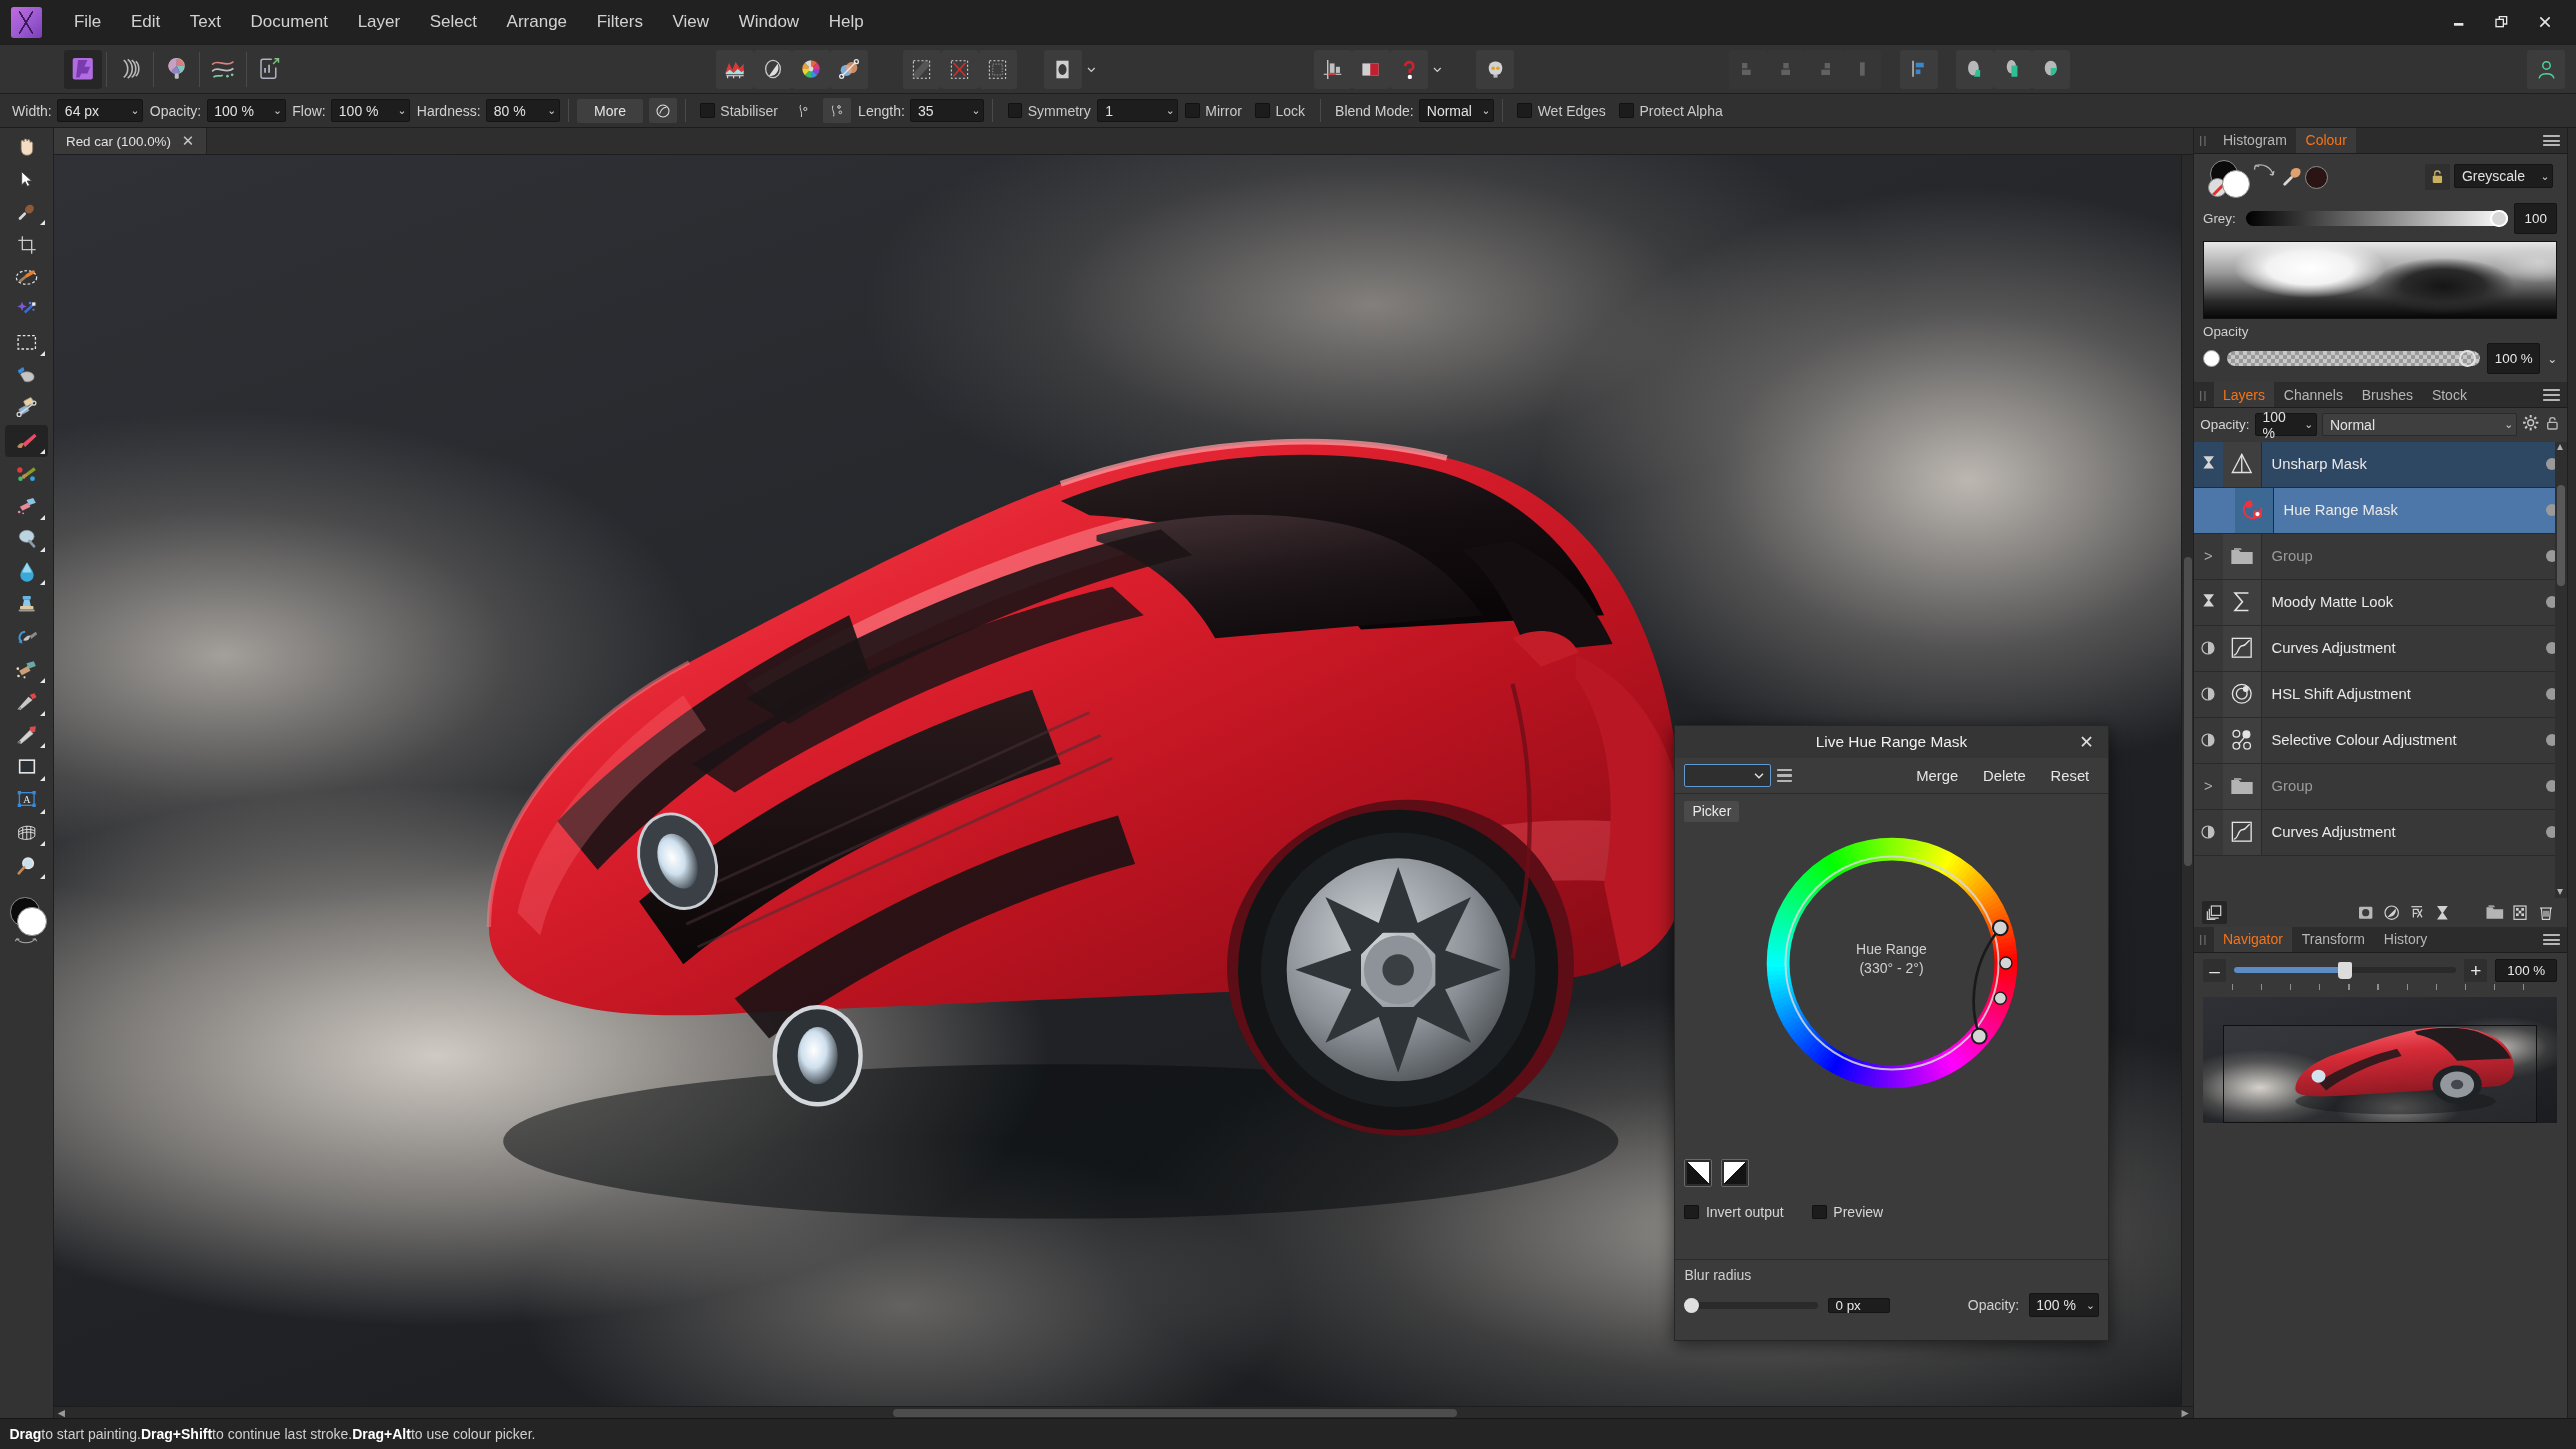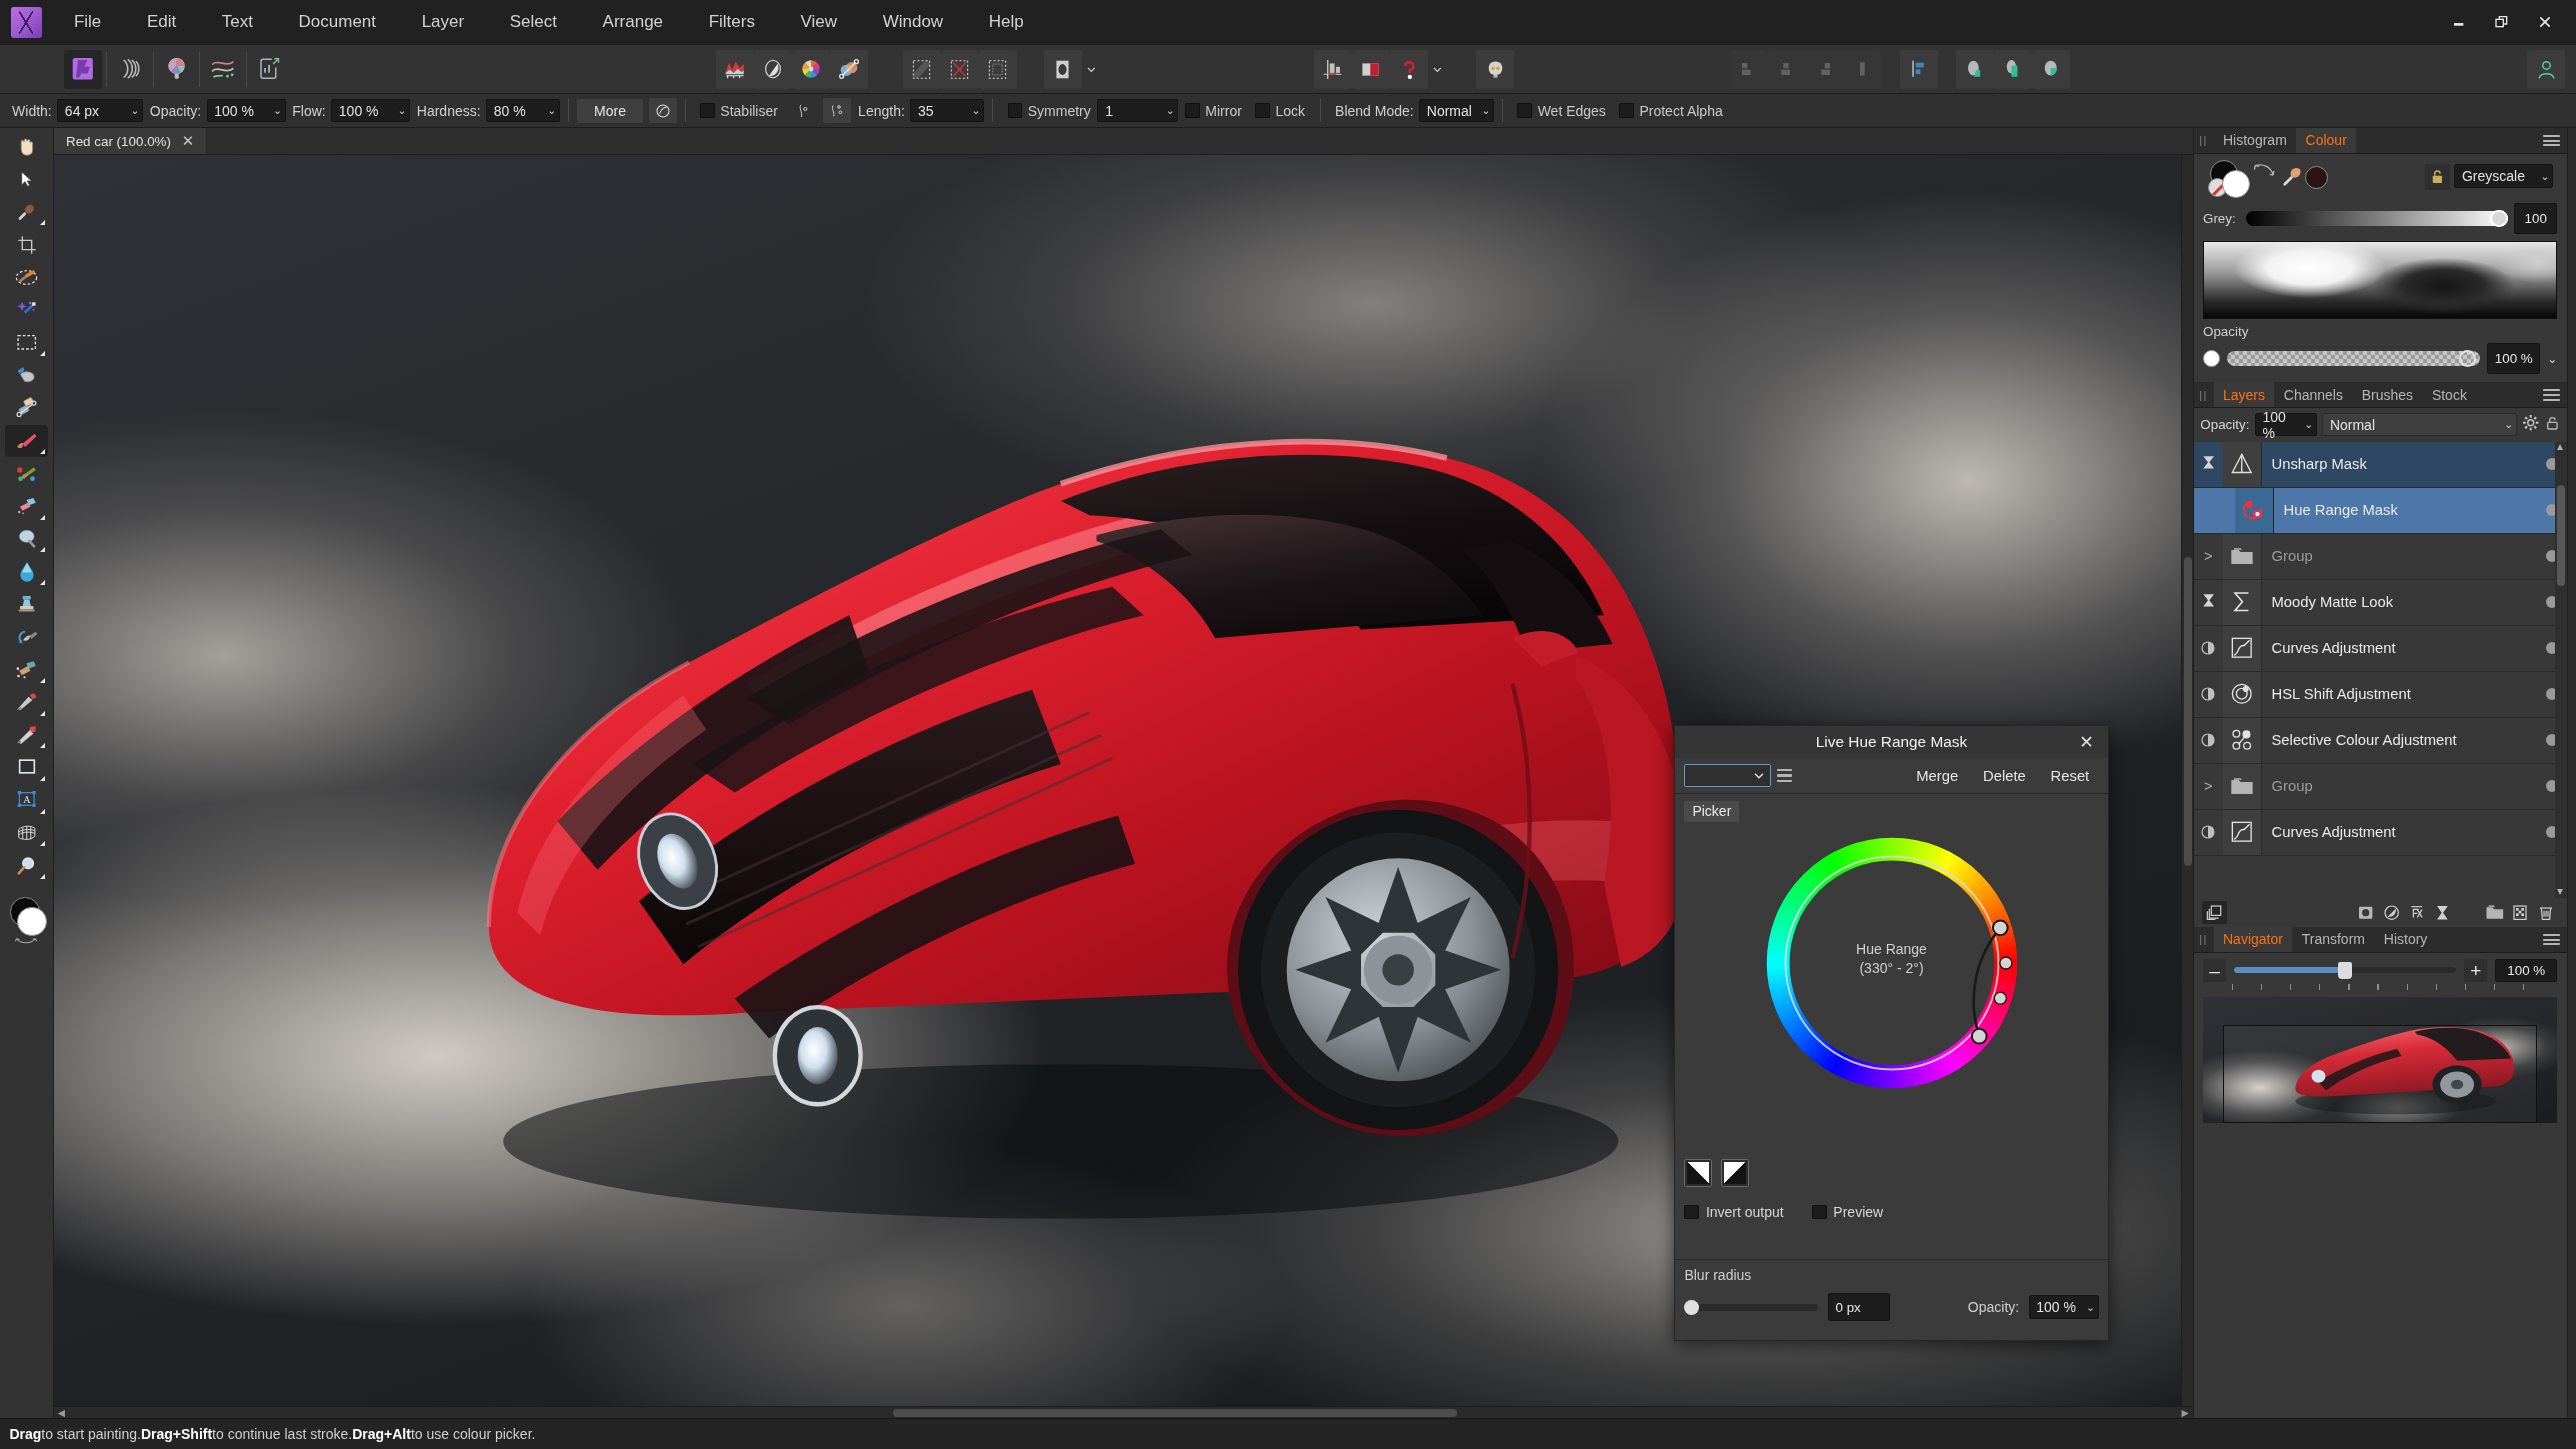--- a/index.html
+++ b/index.html
@@ -21,21 +21,21 @@
     width:31px;height:31px;margin-left:10.7px;margin-right:17.4px;border-radius:2.7px;
     background:linear-gradient(135deg,#c06ce0 0%,#9b59d0 55%,#7a3fb8 100%);
     position:relative; overflow:hidden;
   }
   .app-logo:after{
     content:""; position:absolute; left:8px; top:4px; width:14.8px; height:23px;
     background:
       linear-gradient(to bottom right, transparent 46%, #3a1b55 47%, #3a1b55 53%, transparent 54%),
       linear-gradient(to bottom left, transparent 46%, #3a1b55 47%, #3a1b55 53%, transparent 54%);
   }
-  .menu { display:flex; align-items:center; gap:16px; }
+  .menu { display:flex; align-items:center; gap:0px; }
   .menu-item {
     font-size:17px; color:#d2d2d2; padding:4px 14.8px; cursor:default; white-space:nowrap;
   }
   .winbtns { position:absolute; right:9.4px; top:0; height:44px; display:flex; align-items:center; gap:0; }
   .winbtn { width:43px; height:44px; display:flex; align-items:center; justify-content:center; cursor:default; }
   .winbtn svg { display:block; }
 
   
   .toolbar-top {
     height:50px; background:#333333; display:flex; align-items:center;
@@ -1608,21 +1608,21 @@
         <span class="chk"></span>
         <span>Preview</span>
       </div>
     </div>
     <div class="dlg-foot">
       <div class="lbl">Blur radius</div>
       <div class="blurrow">
         <div class="blurtrack">
             <div class="k"></div>
           </div>
-        <div class="numbox" style="min-width:62px;height:28px;justify-content:flex-start">0 px</div>
+        <div class="numbox" style="min-width:62px;height:15px;justify-content:flex-start">0 px</div>
         <div style="flex:1 1 auto"></div>
         <div class="lbl">Opacity:</div>
         <div class="combo" style="width:70px;height:24px">
           <span>100 %</span>
             <span class="chev">⌄</span>
         </div>
       </div>
     </div>
   </div>
 

